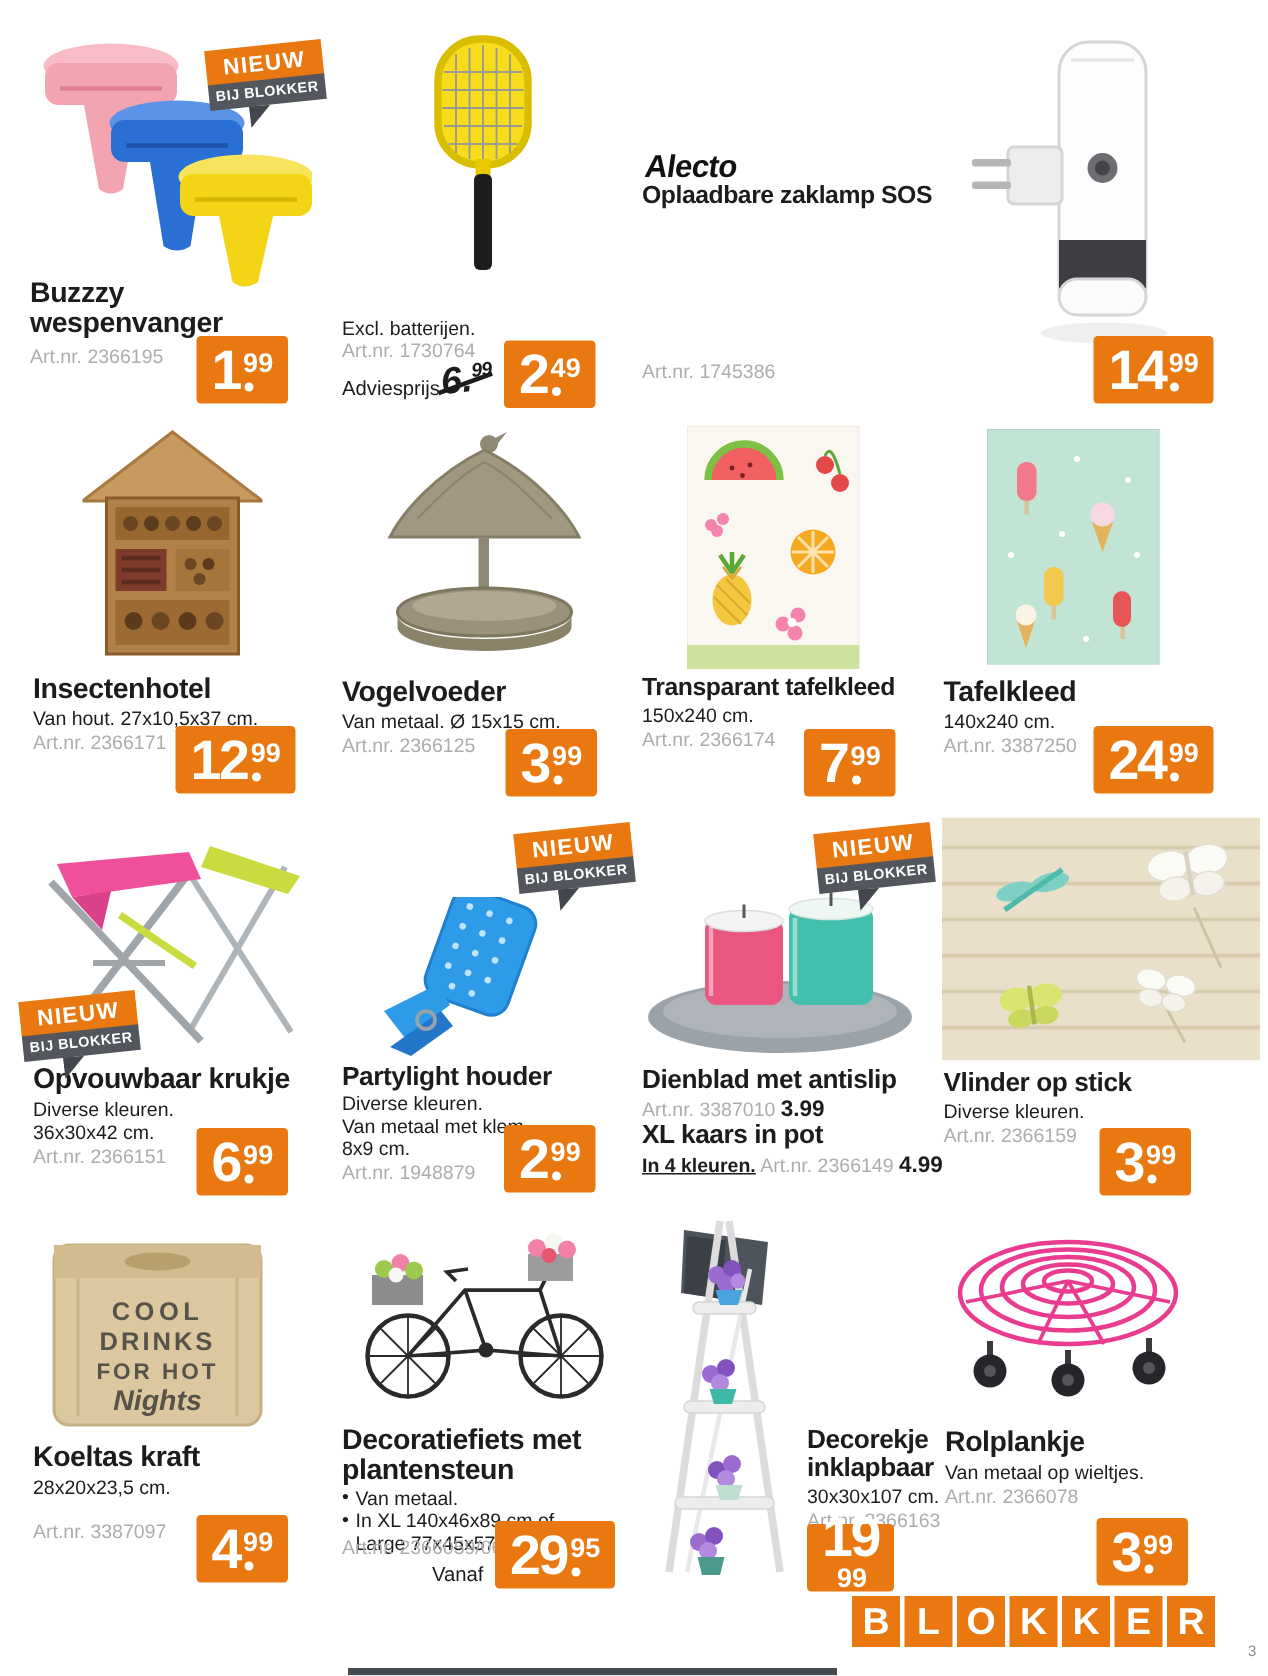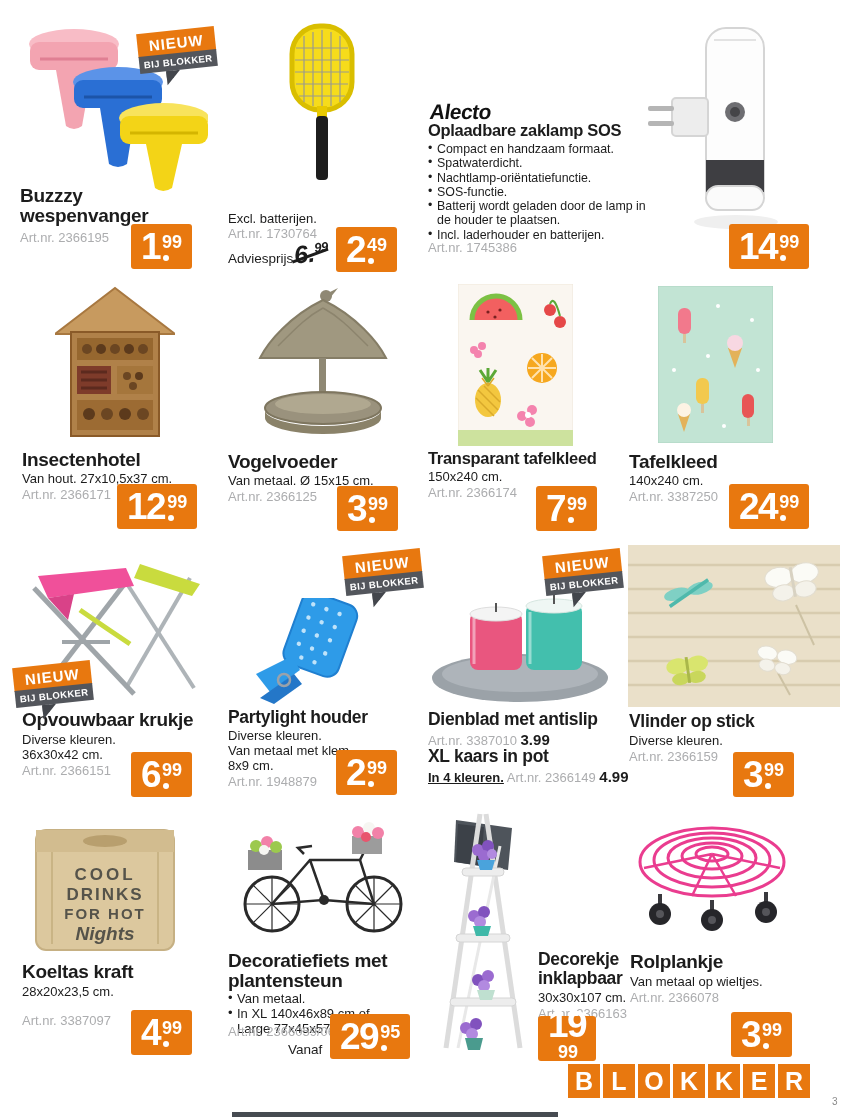--- a/index.html
+++ b/index.html
@@ -106,28 +106,20 @@
     <rect x="98" y="166" width="58" height="24" rx="12" fill="#fbfbfb" stroke="#d5d5d5" stroke-width="2"></rect>
     <circle cx="127" cy="92" r="10" fill="#6e6e72"></circle>
       <circle cx="127" cy="92" r="5" fill="#454548"></circle>
     <rect x="64" y="78" width="36" height="38" rx="4" fill="#ededed" stroke="#d5d5d5" stroke-width="2"></rect>
     <rect x="40" y="86" width="26" height="5" rx="2" fill="#b5b5b5"></rect>
     <rect x="40" y="101" width="26" height="5" rx="2" fill="#b5b5b5"></rect>
     <line x1="106" y1="20" x2="148" y2="20" stroke="#e3e3e3" stroke-width="2"></line>
   </svg>
   <div class="brand" style="left:430px;top:100px;">Alecto</div>
   <div class="title sm" style="left:428px;top:122px;width:220px;">Oplaadbare zaklamp SOS</div>
-  <div class="feat" style="left:428px;top:142px;width:218px;">
-    <div>Compact en handzaam formaat.</div>
-    <div>Spatwaterdicht.</div>
-    <div>Nachtlamp-oriëntatiefunctie.</div>
-    <div>SOS-functie.</div>
-    <div>Batterij wordt geladen door de lamp in de houder te plaatsen.</div>
-    <div>Incl. laderhouder en batterijen.</div>
-  </div>
   <div class="artnr" style="left:428px;top:240px;">Art.nr. 1745386</div>
   <div class="badge" style="left:729px;top:224px;">
     <span class="eu">14</span>
     <span class="frac">
         <span class="ct">99</span>
         <span class="dot"></span>
       </span>
   </div>
 
   <svg class="abs" style="left:55px;top:286px;" width="120" height="160" viewBox="0 0 120 160">

